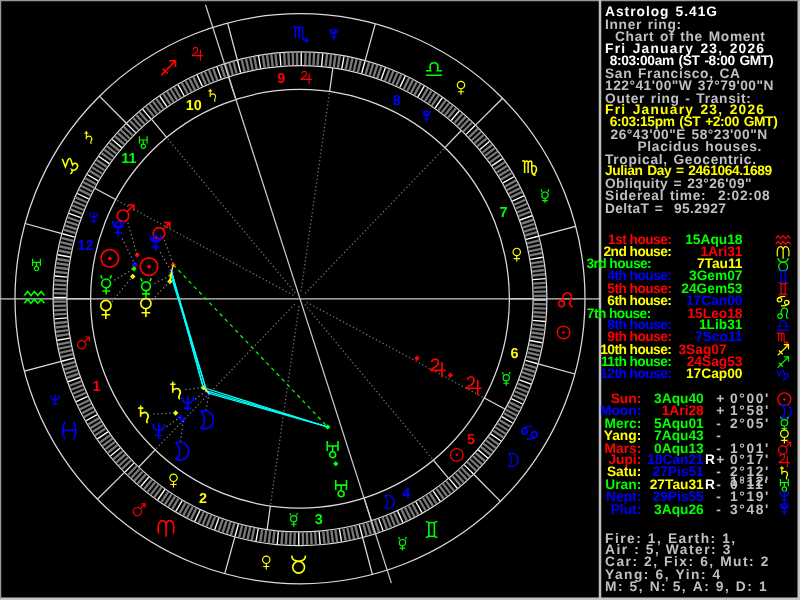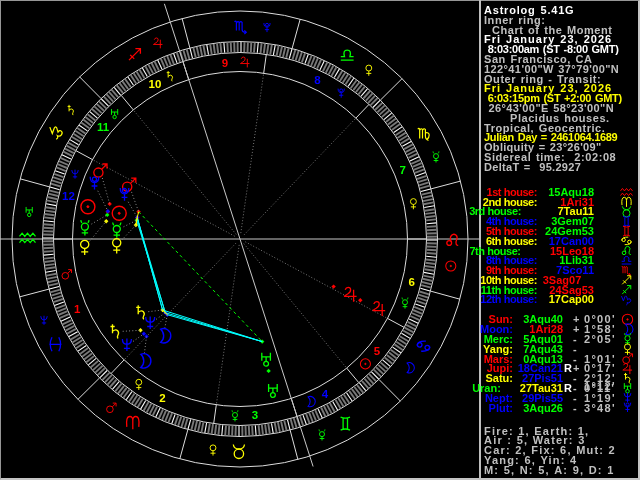--- a/index.html
+++ b/index.html
@@ -691,21 +691,21 @@
 <div style="position:absolute;left:584px;top:353.6px;color:#c0c0c0;"><span style="letter-spacing:1.3px">1°01'</span></div>
 <div style="position:absolute;left:460px;top:363.4px;width:53px;text-align:right;white-space:nowrap;color:#ff0000">Jupi:</div>
 <div style="position:absolute;left:500px;top:363.4px;width:63px;text-align:right;white-space:nowrap;color:#0000ff">18Can21</div>
 <div style="position:absolute;left:564px;top:363.4px;color:#ffffff;">R</div>
 <div style="position:absolute;left:573px;top:363.4px;color:#c0c0c0;">+</div>
 <div style="position:absolute;left:584px;top:363.4px;color:#c0c0c0;"><span style="letter-spacing:1.3px">0°17'</span></div>
 <div style="position:absolute;left:460px;top:373.2px;width:53px;text-align:right;white-space:nowrap;color:#ffff00">Satu:</div>
 <div style="position:absolute;left:500px;top:373.2px;width:63px;text-align:right;white-space:nowrap;color:#0000ff">27Pis51</div>
 <div style="position:absolute;left:573px;top:373.2px;color:#c0c0c0;">-</div>
 <div style="position:absolute;left:584px;top:373.2px;color:#c0c0c0;"><span style="letter-spacing:1.3px">2°12'</span></div>
-<div style="position:absolute;left:460px;top:383.1px;width:53px;text-align:center;white-space:nowrap;color:#00ff00">Uran:</div>
+<div style="position:absolute;left:460px;top:383.1px;width:53px;text-align:right;white-space:nowrap;color:#00ff00">Uran:</div>
 <div style="position:absolute;left:500px;top:383.1px;width:63px;text-align:right;white-space:nowrap;color:#ffff00">27Tau31</div>
 <div style="position:absolute;left:564px;top:383.1px;color:#ffffff;">R</div>
 <div style="position:absolute;left:573px;top:383.1px;color:#c0c0c0;">-</div>
 <div style="position:absolute;left:584px;top:383.1px;color:#c0c0c0;"><span style="letter-spacing:1.3px">0°11'</span></div>
 <div style="position:absolute;left:460px;top:392.9px;width:53px;text-align:right;white-space:nowrap;color:#0000ff">Nept:</div>
 <div style="position:absolute;left:500px;top:392.9px;width:63px;text-align:right;white-space:nowrap;color:#0000ff">29Pis55</div>
 <div style="position:absolute;left:573px;top:392.9px;color:#c0c0c0;">-</div>
 <div style="position:absolute;left:584px;top:392.9px;color:#c0c0c0;"><span style="letter-spacing:1.3px">1°19'</span></div>
 <div style="position:absolute;left:460px;top:402.8px;width:53px;text-align:right;white-space:nowrap;color:#0000ff">Plut:</div>
 <div style="position:absolute;left:500px;top:402.8px;width:63px;text-align:right;white-space:nowrap;color:#00ff00">3Aqu26</div>

